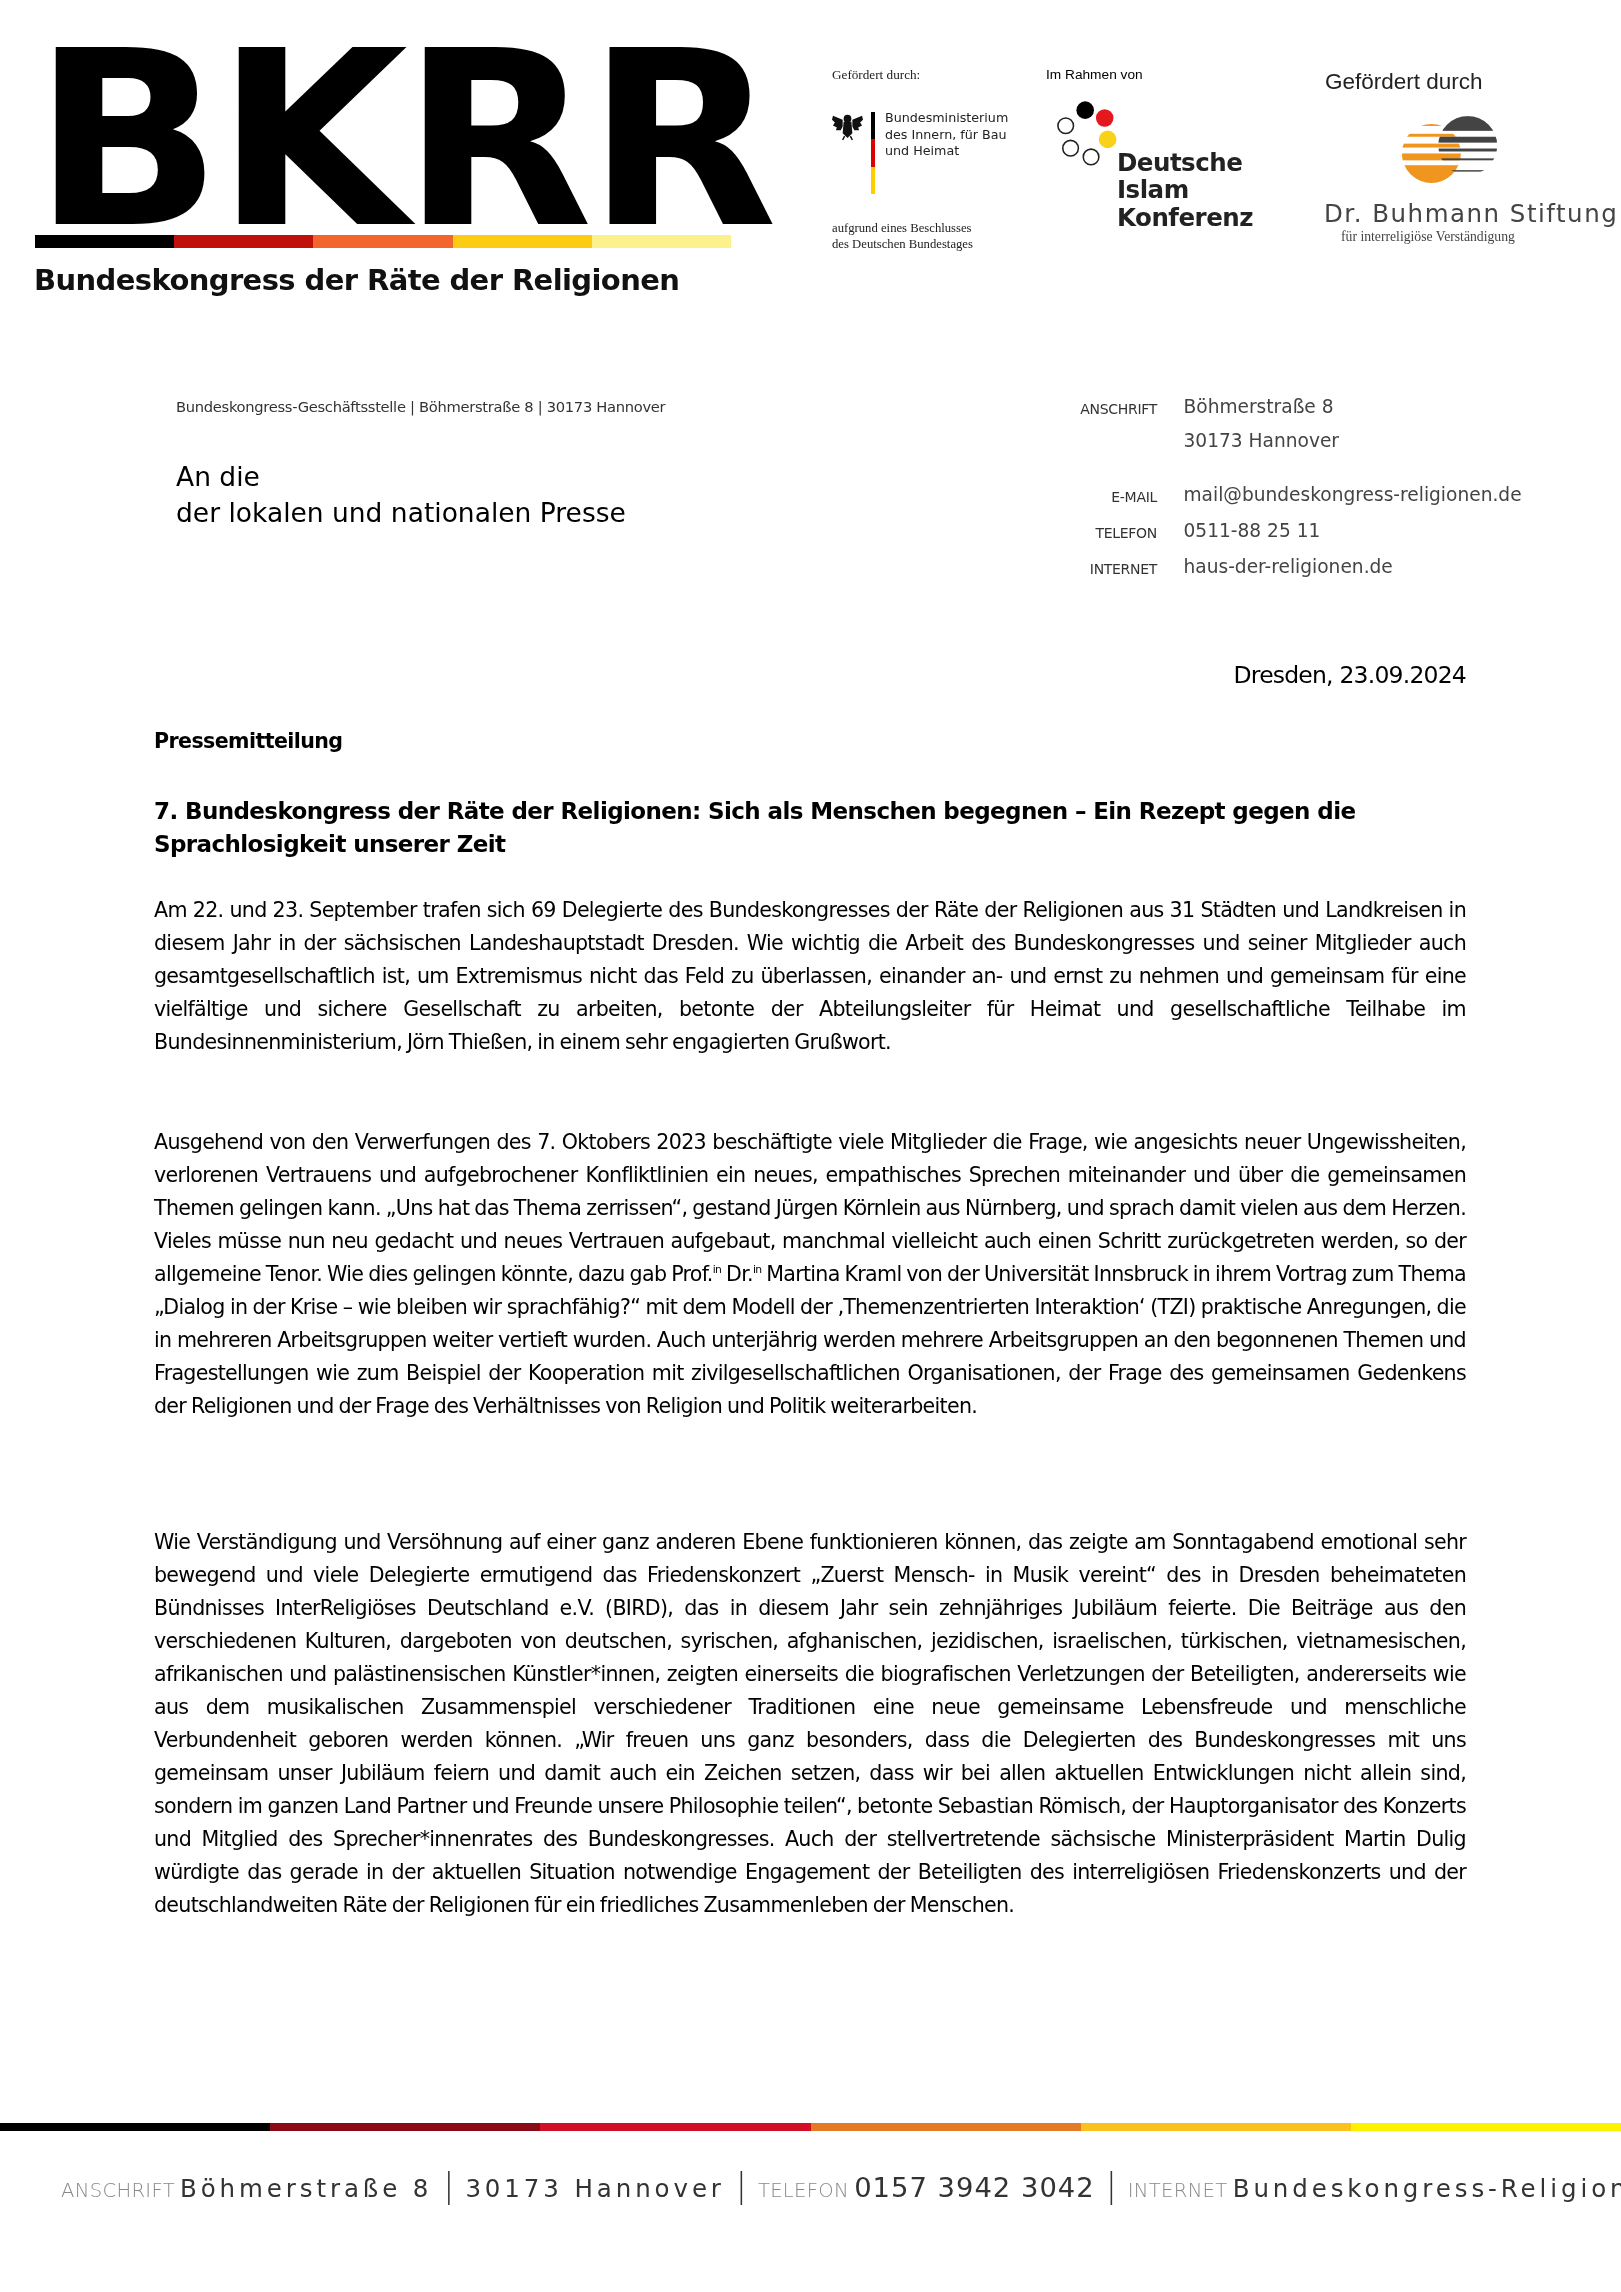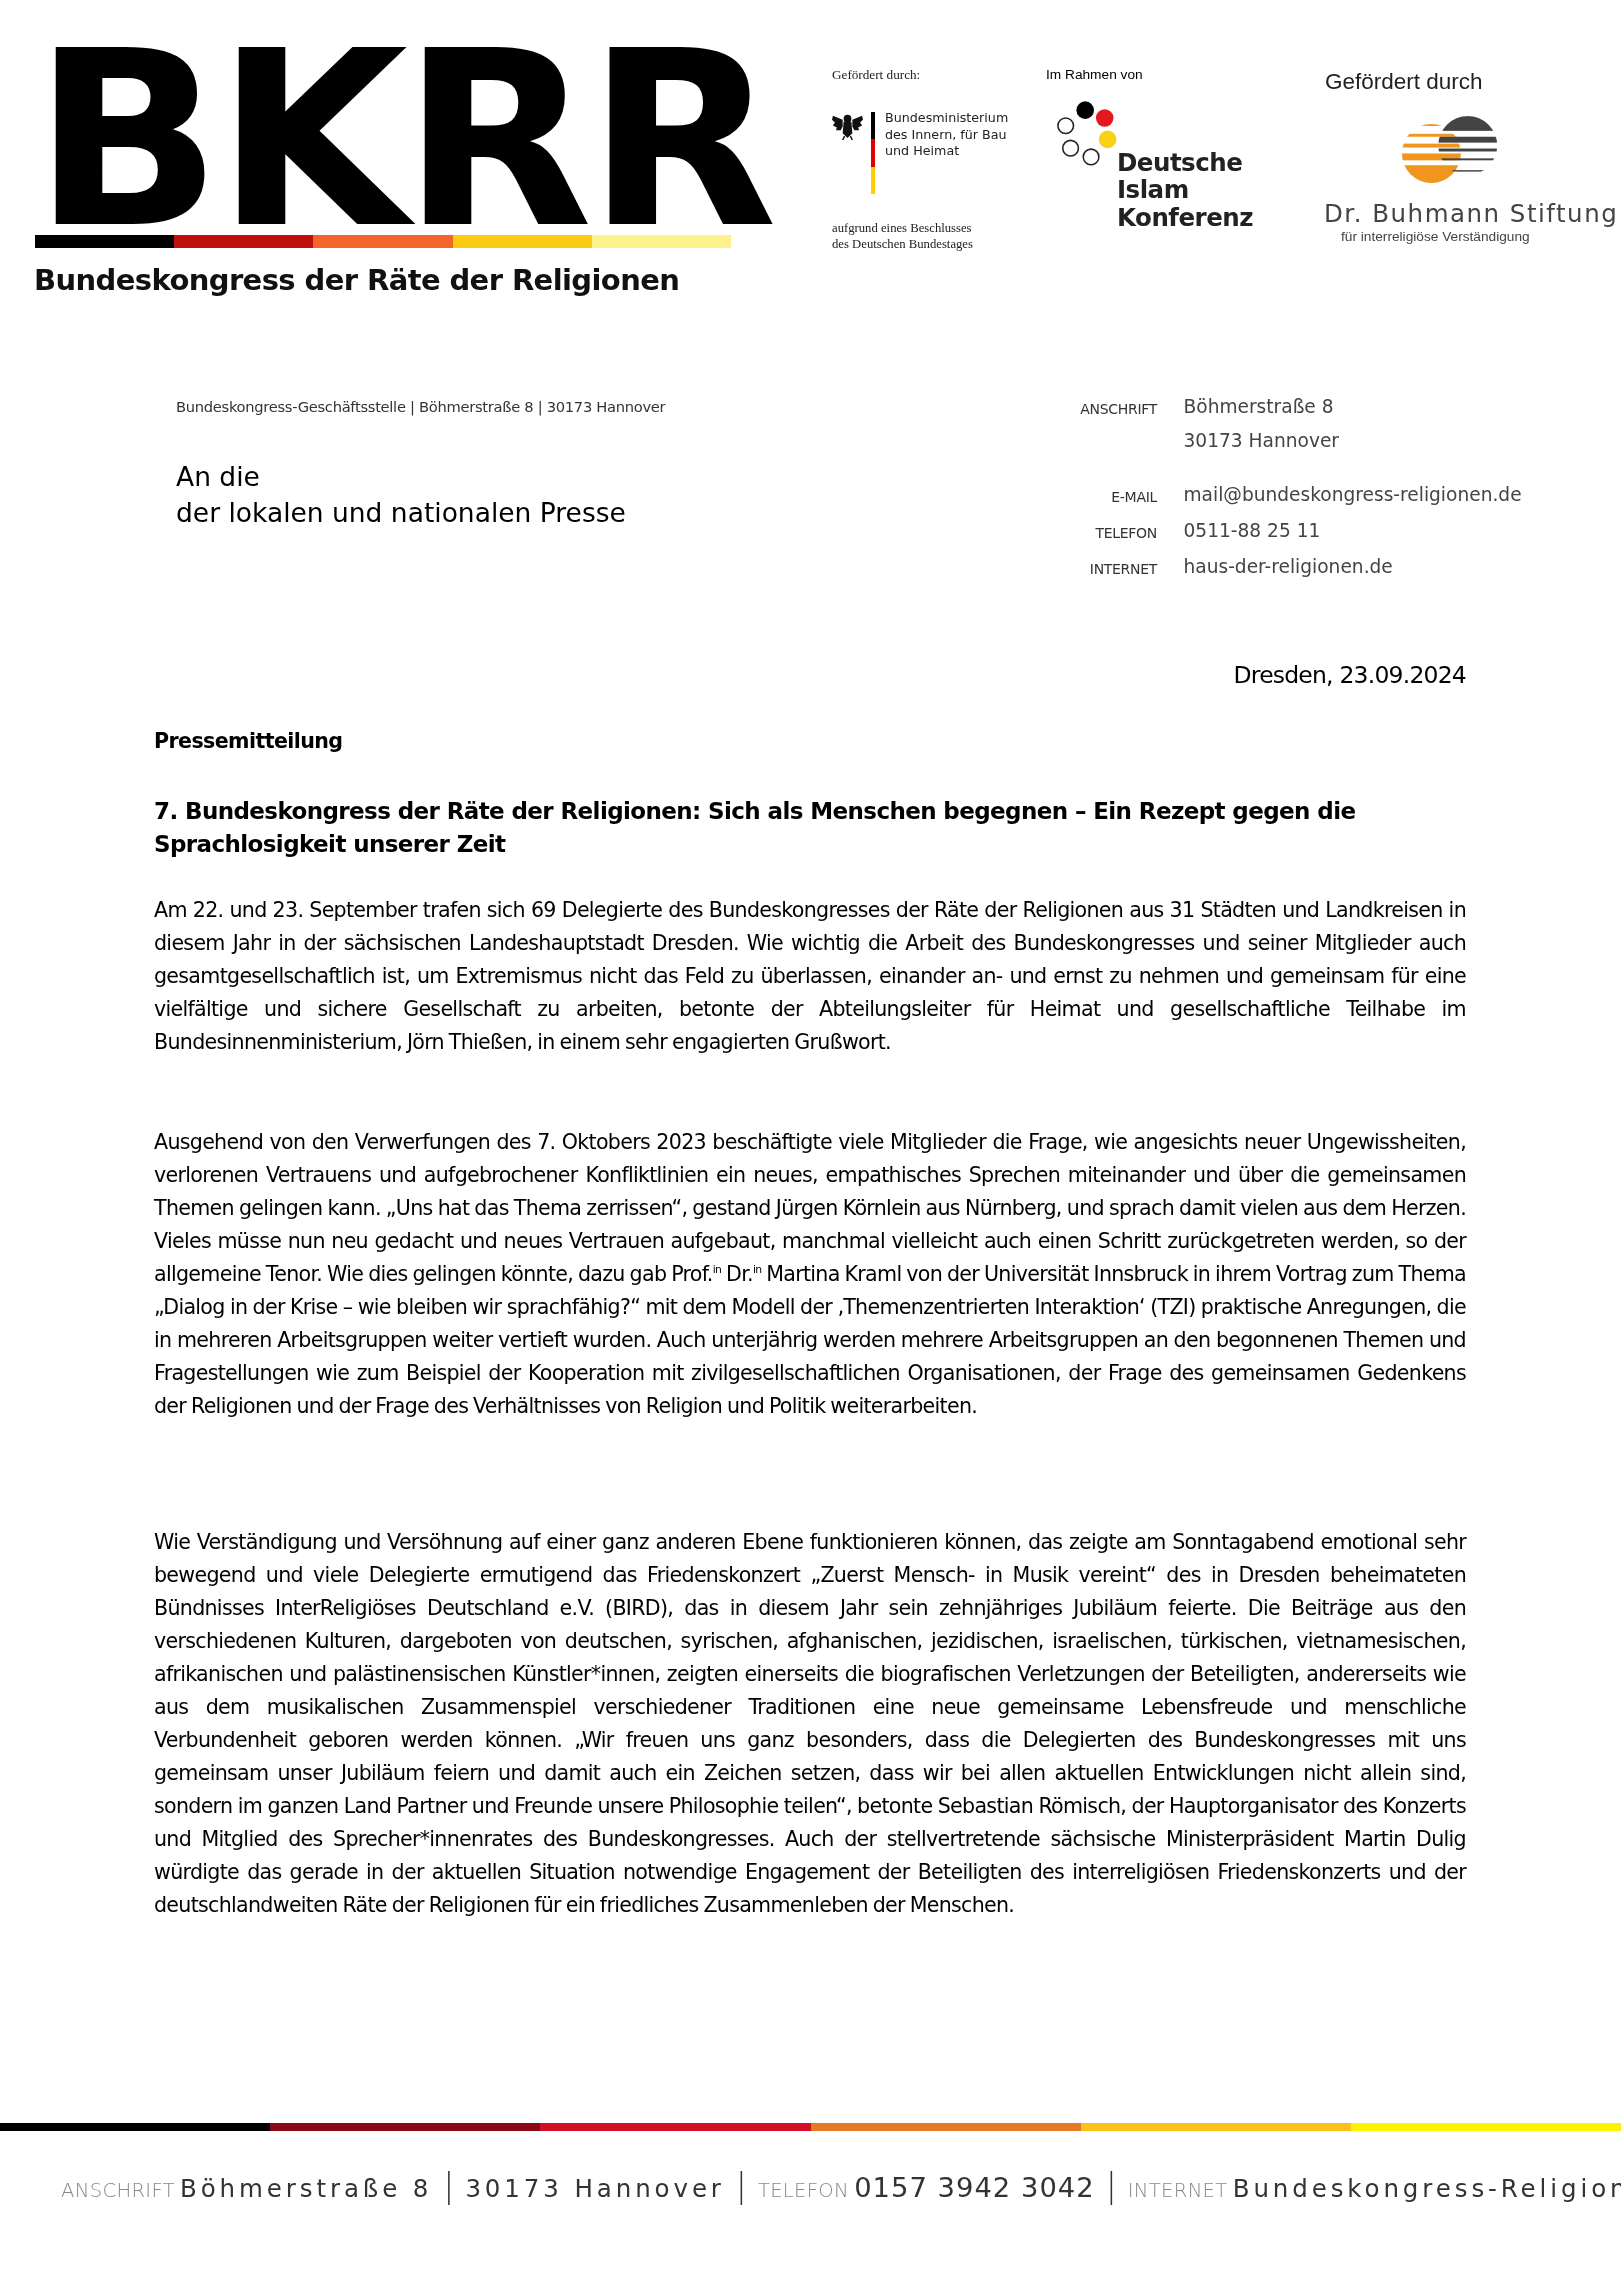--- a/index.html
+++ b/index.html
@@ -27,21 +27,21 @@
   
   #dik-caption { left: 1046px; top: 67px; font-family: "Liberation Sans", sans-serif; font-size: 13.7px; color: #000000; }
   #dik-dots { left: 1054px; top: 98px; width: 78px; height: 74px; }
   #dik-name { left: 1117px; top: 149px; font-family: "DejaVu Sans", sans-serif; font-weight: bold;
     font-size: 24.5px; line-height: 27.4px; color: #222; letter-spacing: -0.5px; }
 
   
   #buh-caption { left: 1325px; top: 69px; font-family: "Liberation Sans", sans-serif; font-size: 22.5px; color: #222; }
   #buh-mark { left: 1397px; top: 116px; width: 113px; height: 69px; }
   #buh-name { left: 1324px; top: 199px; font-family: "DejaVu Sans", sans-serif; font-size: 24.5px; color: #444; letter-spacing: 1.5px; white-space: nowrap; }
-  #buh-tag { left: 1341px; top: 229px; font-family: Liberation Sans, sans-serif; font-size: 13.7px; color: #444; white-space: nowrap; }
+  #buh-tag { left: 1341px; top: 229px; font-family: Liberation Serif, serif; font-size: 13.7px; color: #444; white-space: nowrap; }
 
   
   #sender-line { left: 176px; top: 398px; font-family: "DejaVu Sans", sans-serif; font-size: 14.7px; color: #333; white-space: nowrap; letter-spacing: -0.3px; }
   #recipient { left: 176px; top: 459px; font-family: "DejaVu Sans", sans-serif; font-size: 26.5px; line-height: 36px; color: #000; }
   #contact { left: 1059px; top: 396px; font-family: "DejaVu Sans", sans-serif; }
   .contact-row { display: flex; height: 36px; align-items: flex-end; }
   .contact-label { width: 98px; text-align: right; font-size: 14px; color: #333; letter-spacing: -0.3px; }
   .contact-value { margin-left: 26.5px; font-size: 18.6px; color: #444; white-space: nowrap; }
   .contact-value .l2 { display: block; margin-top: 12.7px; }
 

